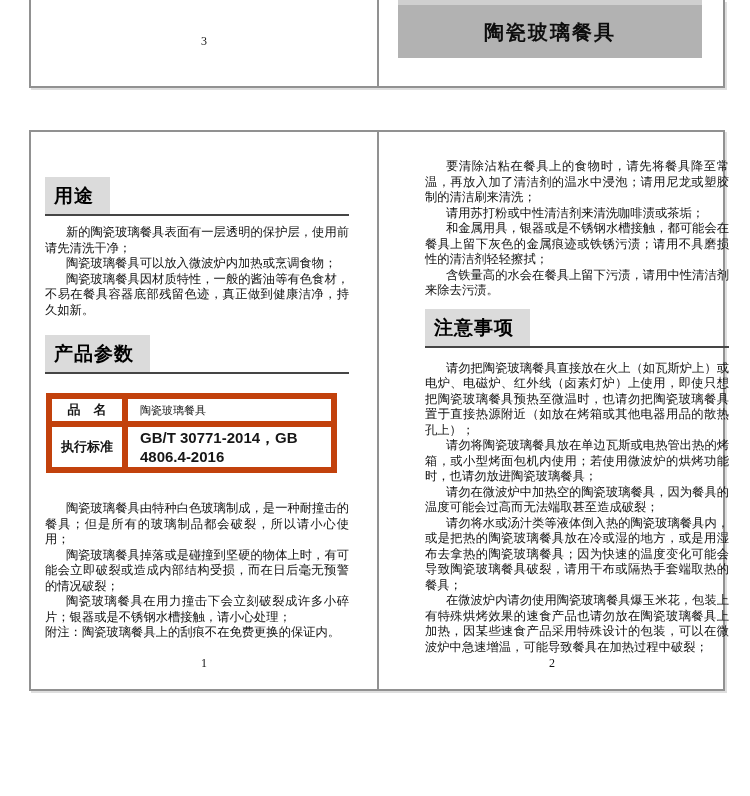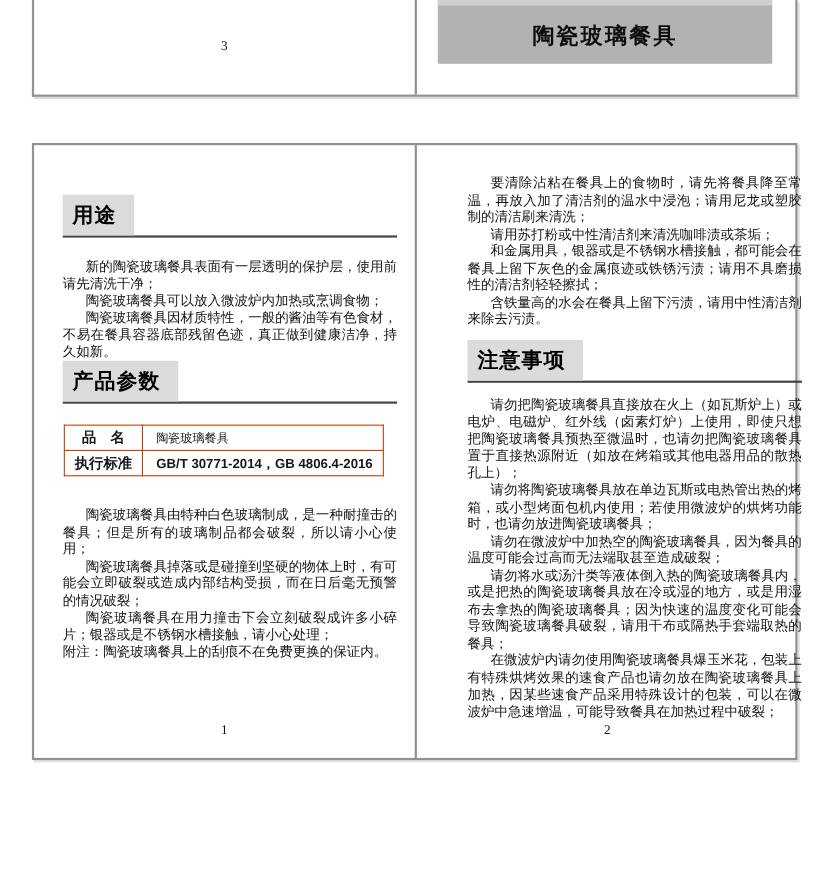--- a/index.html
+++ b/index.html
@@ -29,54 +29,54 @@
     background:#b2b2b2;text-align:center;box-sizing:border-box;
   }
   .banner .strip{position:absolute;left:0;top:0;width:100%;height:5px;background:#cfcfcf;}
   .banner .title{
     display:block;padding-top:19px;font-size:20px;font-weight:bold;
     letter-spacing:2px;color:#0d0d0d;
   }
 
   
   .col{position:absolute;top:0;height:100%;}
-  .col1{left:26px;width:304px;}
+  .col1{left:14px;width:304px;}
   .col2{left:394px;width:304px;}
 
   
   .sec-head{border-bottom:2px solid #454545;font-size:0;}
   .sec-box{
     display:inline-block;background:#dbdbdb;color:#000;
     font-size:19px;font-weight:bold;letter-spacing:1px;
     padding:6px 16px 5px 9px;
   }
   .mt-usage{margin-top:45px;}
-  .mt-specs{}
+  .mt-specs{margin-top:17px;}
   .mt-clean{margin-top:22px;}
   .mt-note{margin-top:10px;}
 
   
   .paras{font-size:12.3px;line-height:15.5px;color:#121212;text-align:justify;}
   .paras p{margin:0;text-indent:1.7em;}
   .paras p.noindent{text-indent:0;}
-  .paras.p-usage{margin-top:19px;}
+  .paras.p-usage{margin-top:9px;}
   .paras.p-clean{margin-top:28px;}
   .paras.p-intro{margin-top:27px;}
   .paras.p-precaution{margin-top:13px;}
 
   
   .spec-table{
     border-collapse:collapse;margin-top:19px;margin-left:1px;
     width:291px;table-layout:fixed;
   }
-  .spec-table td{border:1px solid #c2410c;padding:2px 6px;height:17px;vertical-align:middle;}
+  .spec-table td{border:6px solid #c2410c;padding:2px 6px;height:17px;vertical-align:middle;}
   .spec-table td.lbl{width:58px;text-align:center;font-weight:bold;font-size:13px;}
   .spec-table td.val{padding-left:12px;}
   .spec-table td.v1{font-size:11px;}
-  .spec-table td.v2{font-size:12px;font-weight:bold;}
+  .spec-table td.v2{font-size:15px;font-weight:bold;}
 
   
   .pg{
     position:absolute;top:524px;text-align:center;
     font-family:"Liberation Serif",serif;font-size:12px;color:#111;
   }
   .pg1{left:0;width:346px;}
   .pg2{left:348px;width:346px;}
 </style>
 </head>

